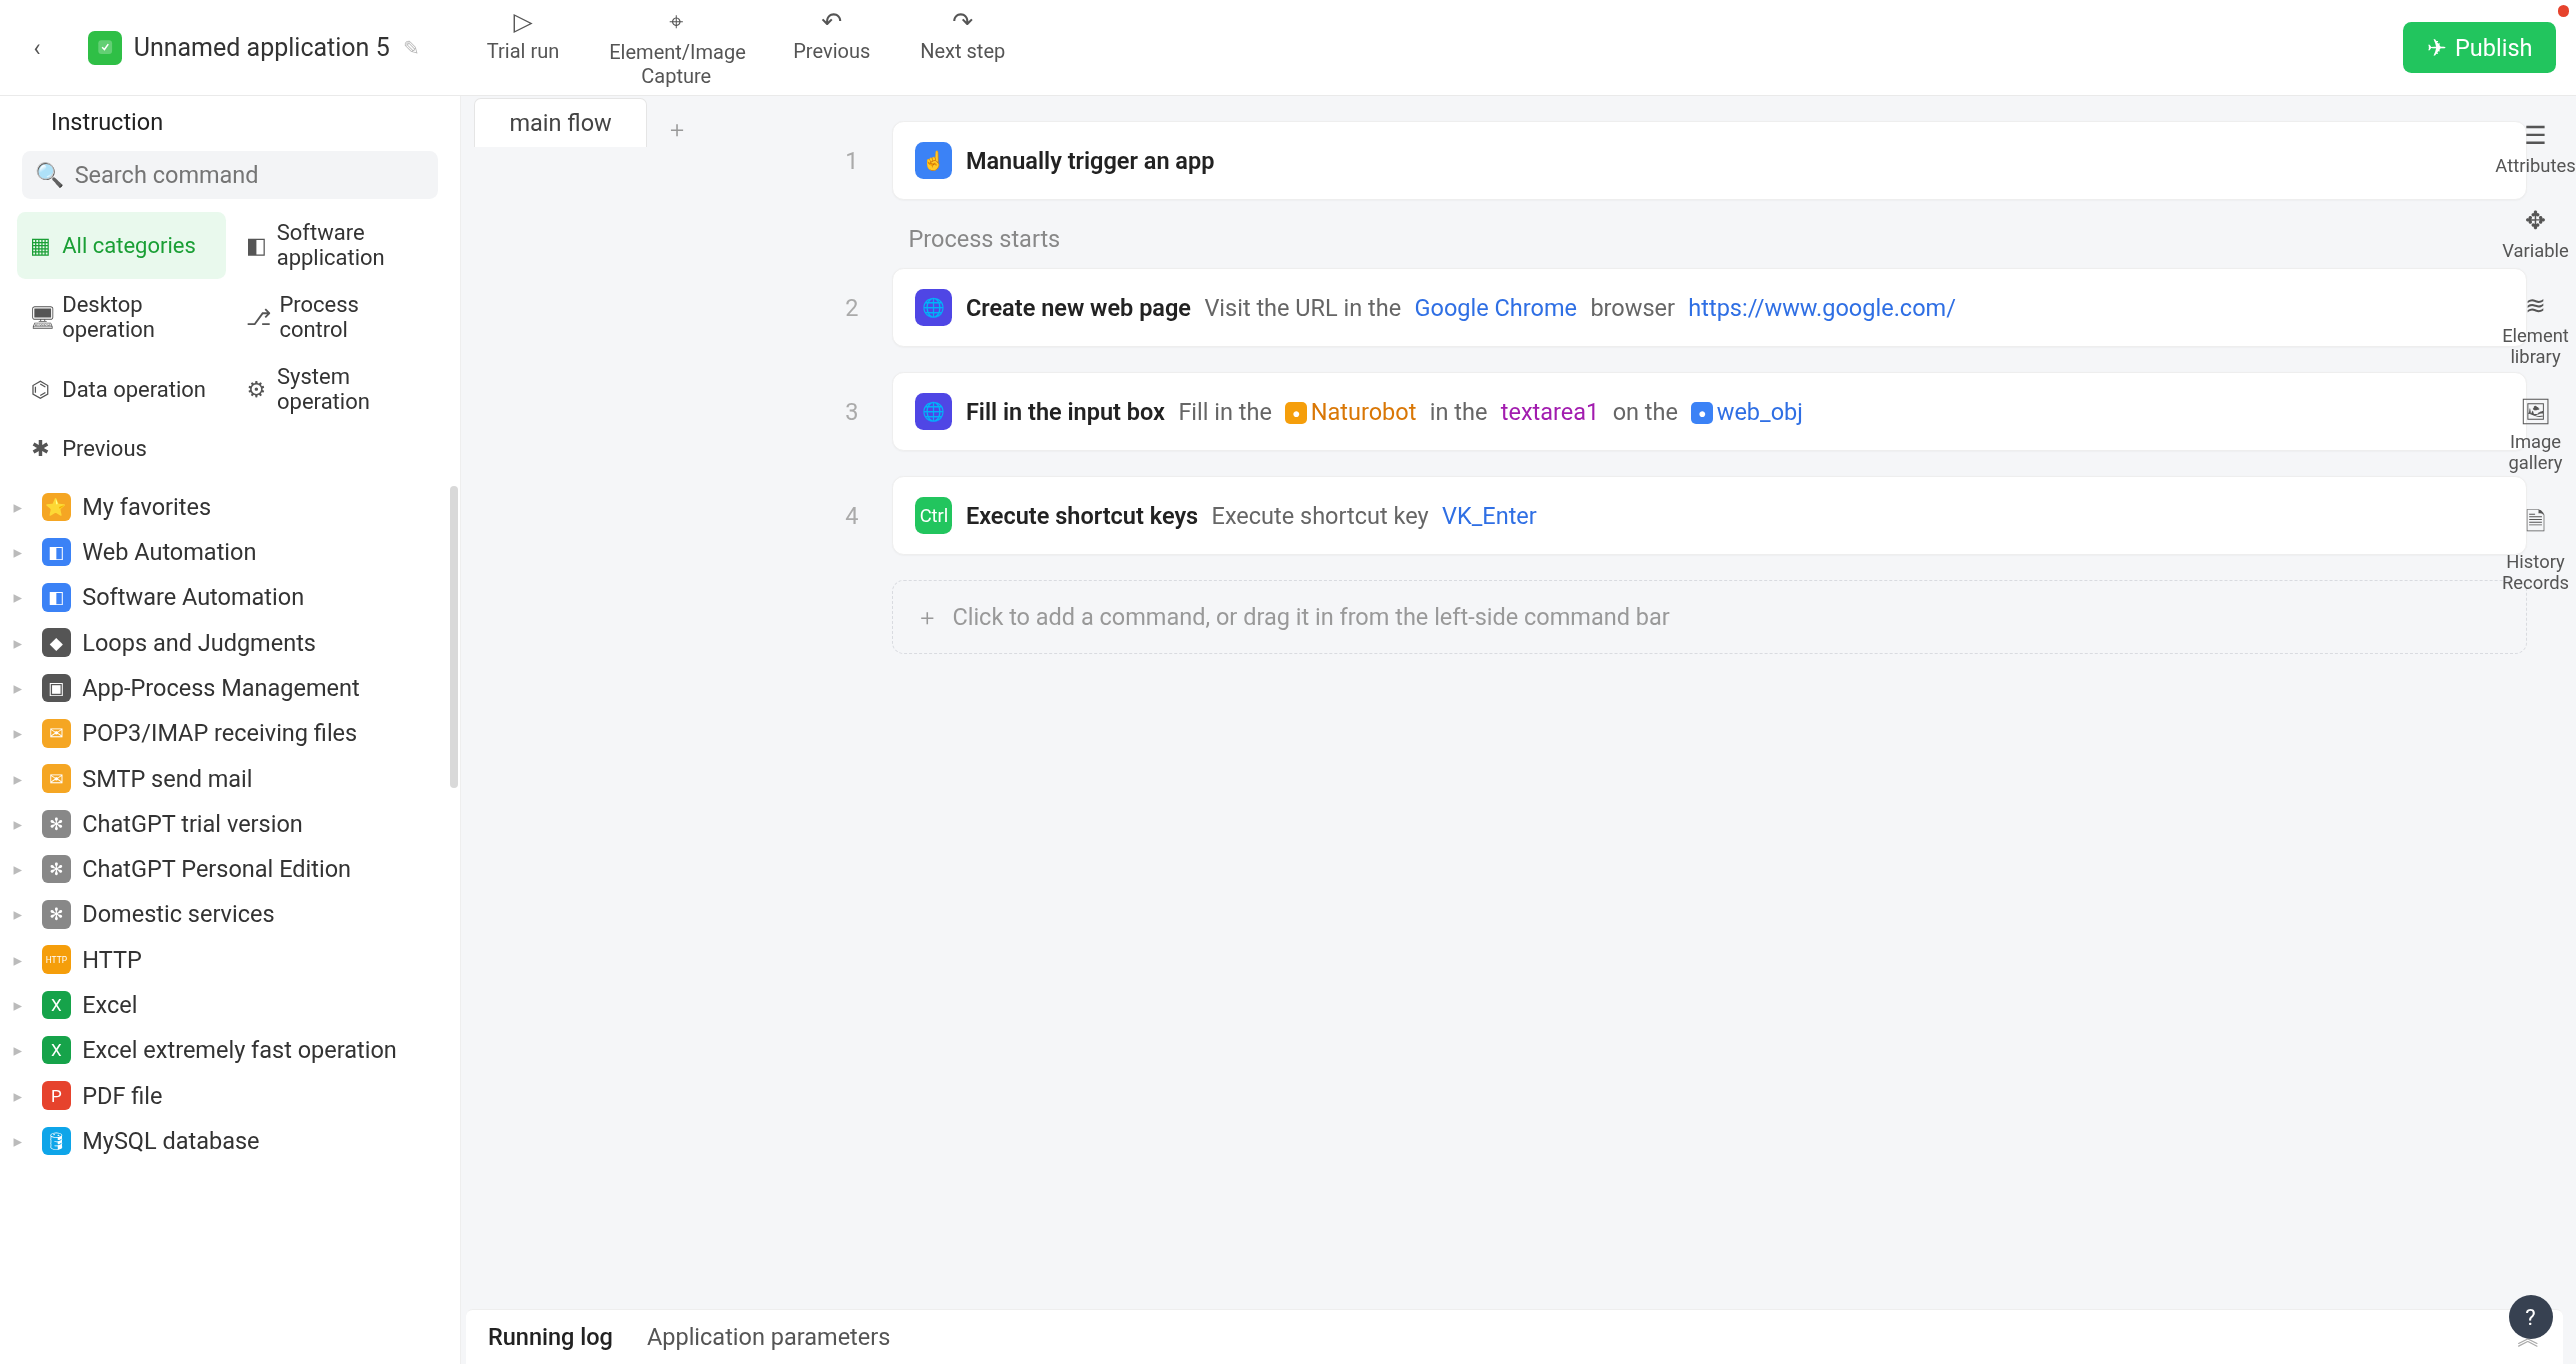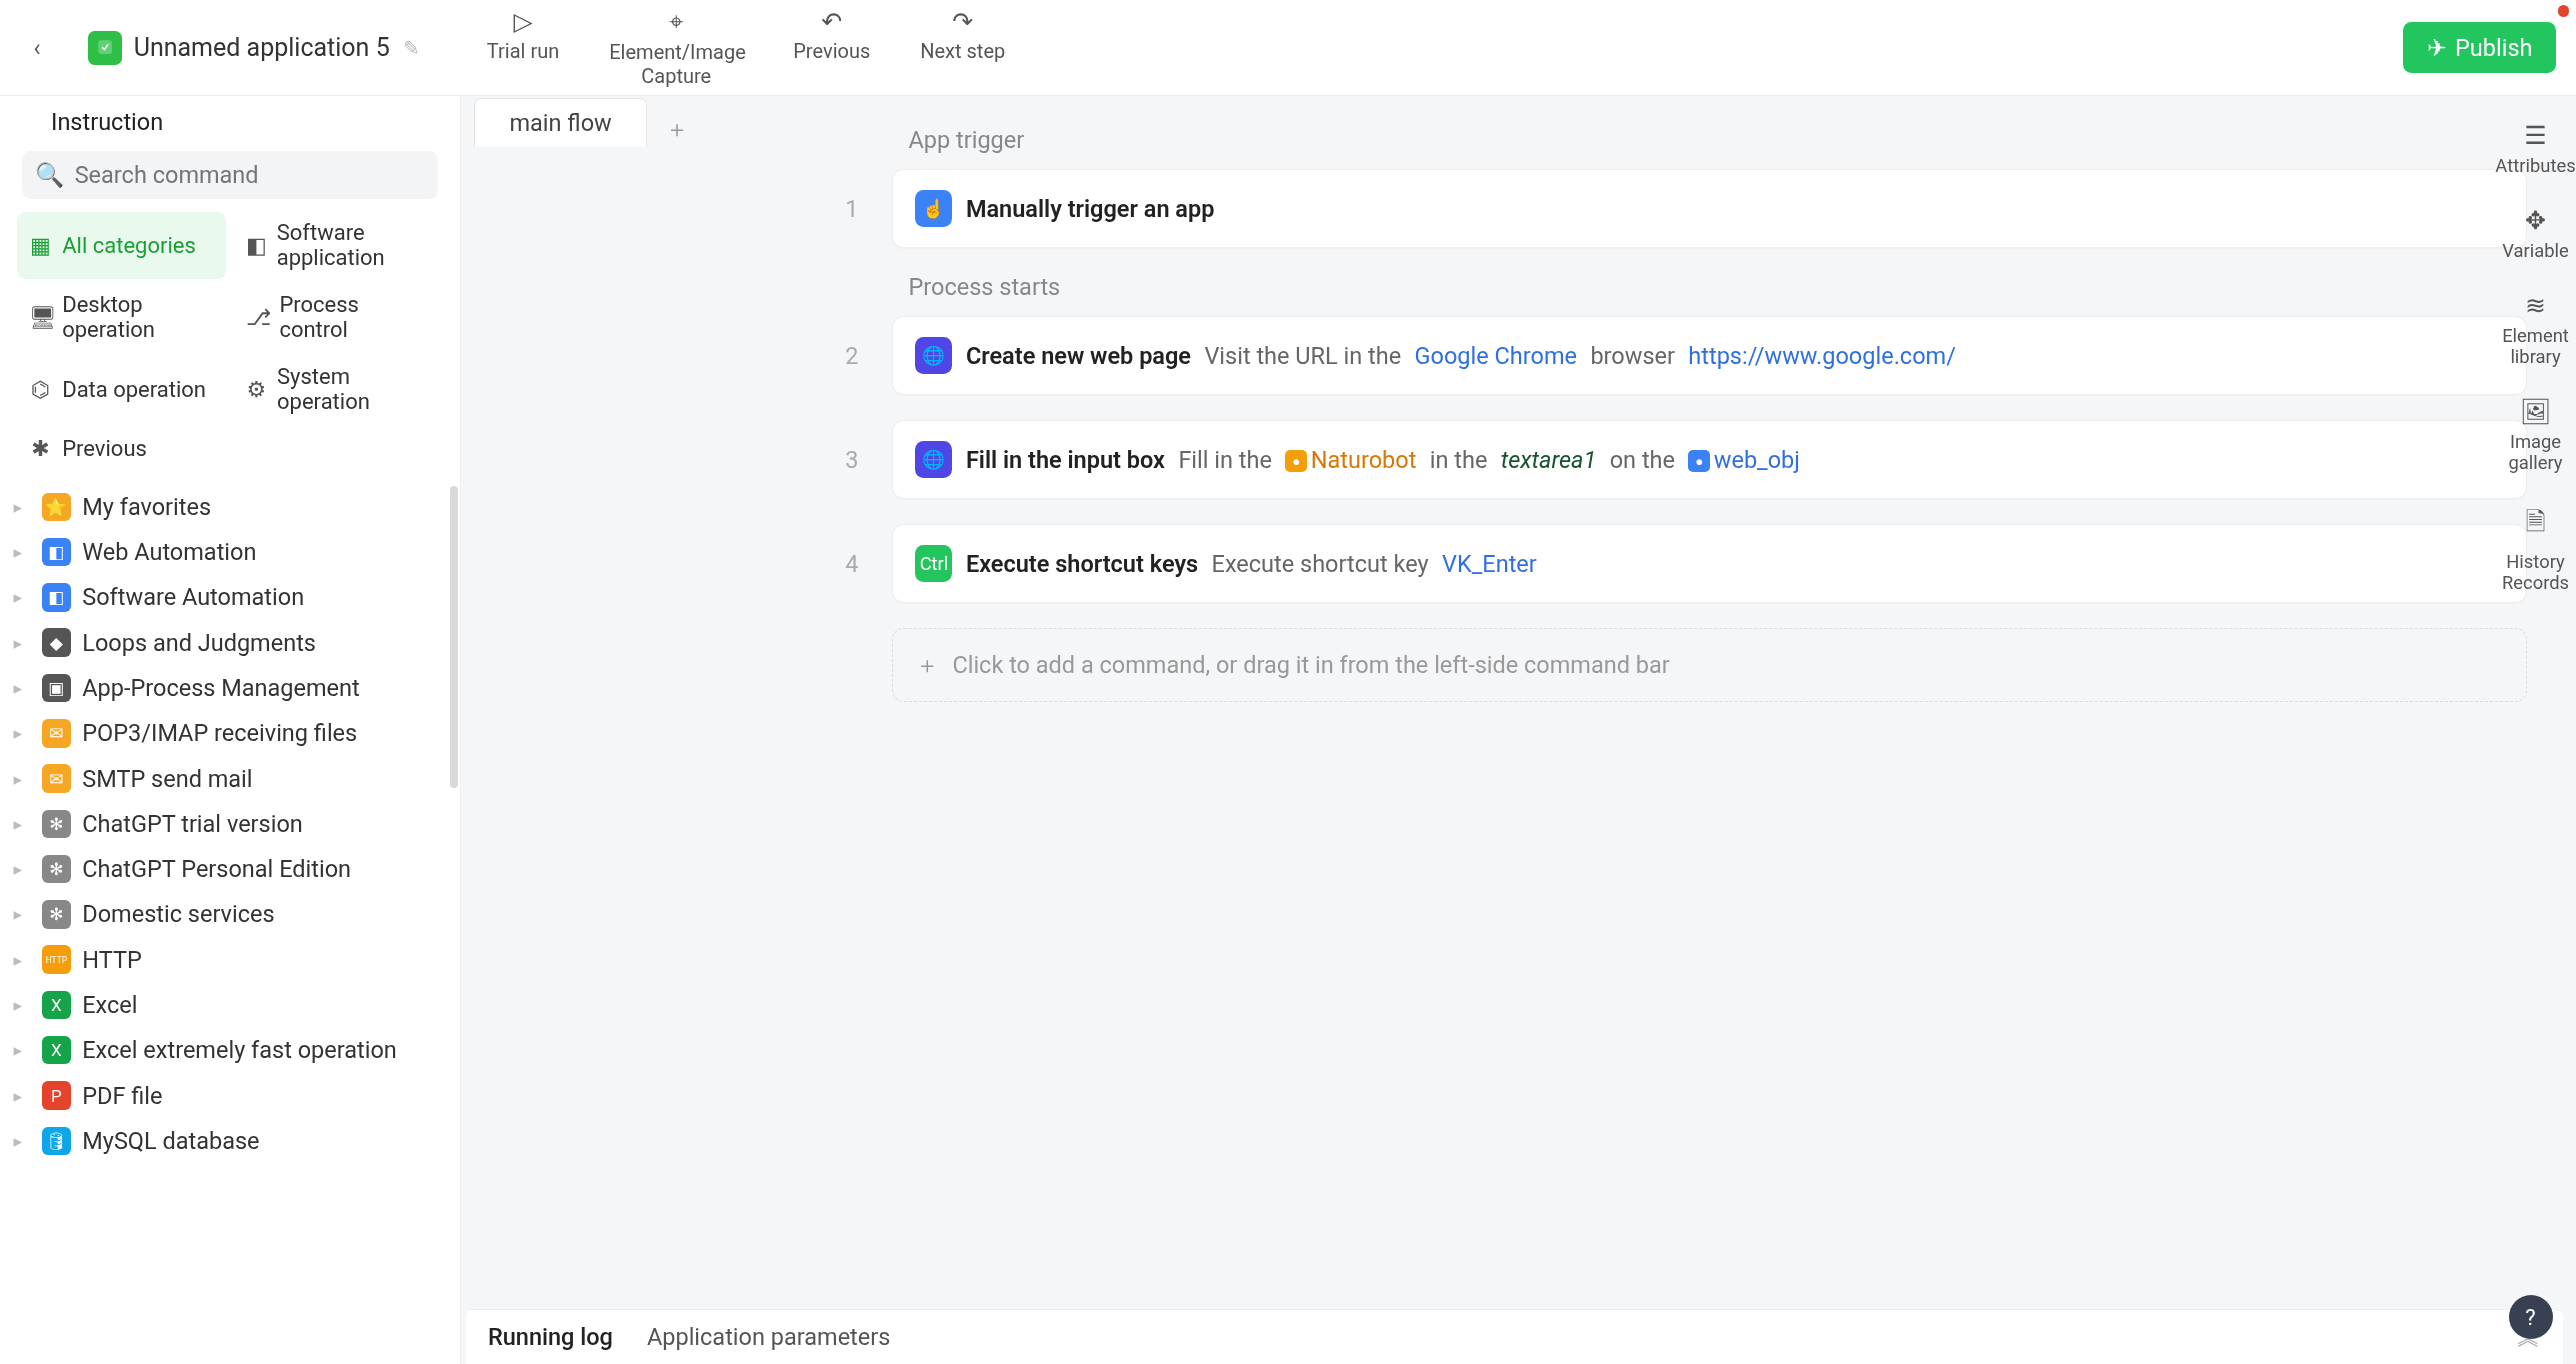--- a/index.html
+++ b/index.html
@@ -46,21 +46,21 @@
 
 .flow-area { margin:0 13.4px; background:#f5f6f8; flex:1; padding:25px 17px; overflow:auto;}
 .section-label { color:#888; font-size:23.5px; margin:5px 0 15px 184px;}
 .step-row { display:flex; align-items:center; margin-bottom:25px;}
 .step-num { width:168px; text-align:right; padding-right:34px; color:#aaa; font-size:23.5px;}
 .step-card { flex:1; max-width:1635px; background:#fff; border:0.8px solid #eee; border-radius:11.7px; padding:20px 22px; display:flex; align-items:center; gap:13.4px; font-size:23.5px; box-shadow:0 0.8px 1.7px rgba(0,0,0,0.03);}
 .step-icon { width:37px; height:37px; border-radius:8.4px; display:inline-flex; align-items:center; justify-content:center; color:#fff; font-size:18.4px;}
 .ic-blue { background:#3b82f6;} .ic-bluep{ background:#4f46e5;} .ic-green{background:#22c55e;}
 .step-title { font-weight:600; color:#222;}
 .muted { color:#666;}
-.green-chip{ color:#14532d;font-style:italic; }
+.green-chip{ color:#a21caf; }
 .orange-chip{ color:#d97706;}
 .link-blue { color:#2f6fe4;}
 .mini-badge { display:inline-flex; align-items:center; justify-content:center; width:22px; height:22px; border-radius:5px; font-size:13.4px; color:#fff; margin-right:3.4px; vertical-align:middle;}
 .mb-o{background:#f59e0b;} .mb-b{background:#3b82f6;}
 
 .add-cmd { margin-left:168px; max-width:1635px; border:0.8px dashed #d9dbe0; border-radius:11.7px; padding:20px 22px; color:#999; font-size:23.5px; display:flex; align-items:center; gap:13.4px; background:#f5f6f8;}
 
 
 .right-rail { position:absolute; right:0; top:0; width:81px; background:transparent; display:flex; flex-direction:column; align-items:center; padding-top:25px; gap:30px;}
 .rail-item { display:flex; flex-direction:column; align-items:center; color:#555; font-size:18.4px; text-align:center; cursor:pointer; width:75px;}
@@ -236,21 +236,20 @@
       </div>
   </div>
 
   <div class="canvas">
     <div class="tabbar">
       <div class="tab">main flow</div>
       <div class="tab-add">＋</div>
     </div>
 
     <div class="flow-area">
-      <div class="section-label">App trigger</div>
       <div id="steps">
           <div class="step-row">
             <div class="step-num">1</div>
             <div class="step-card">
               <span class="step-icon ic-blue">☝</span>
              <span class="step-title">Manually trigger an app</span>
             </div>
           </div>
           <div class="section-label">Process starts</div>
           <div class="step-row">

